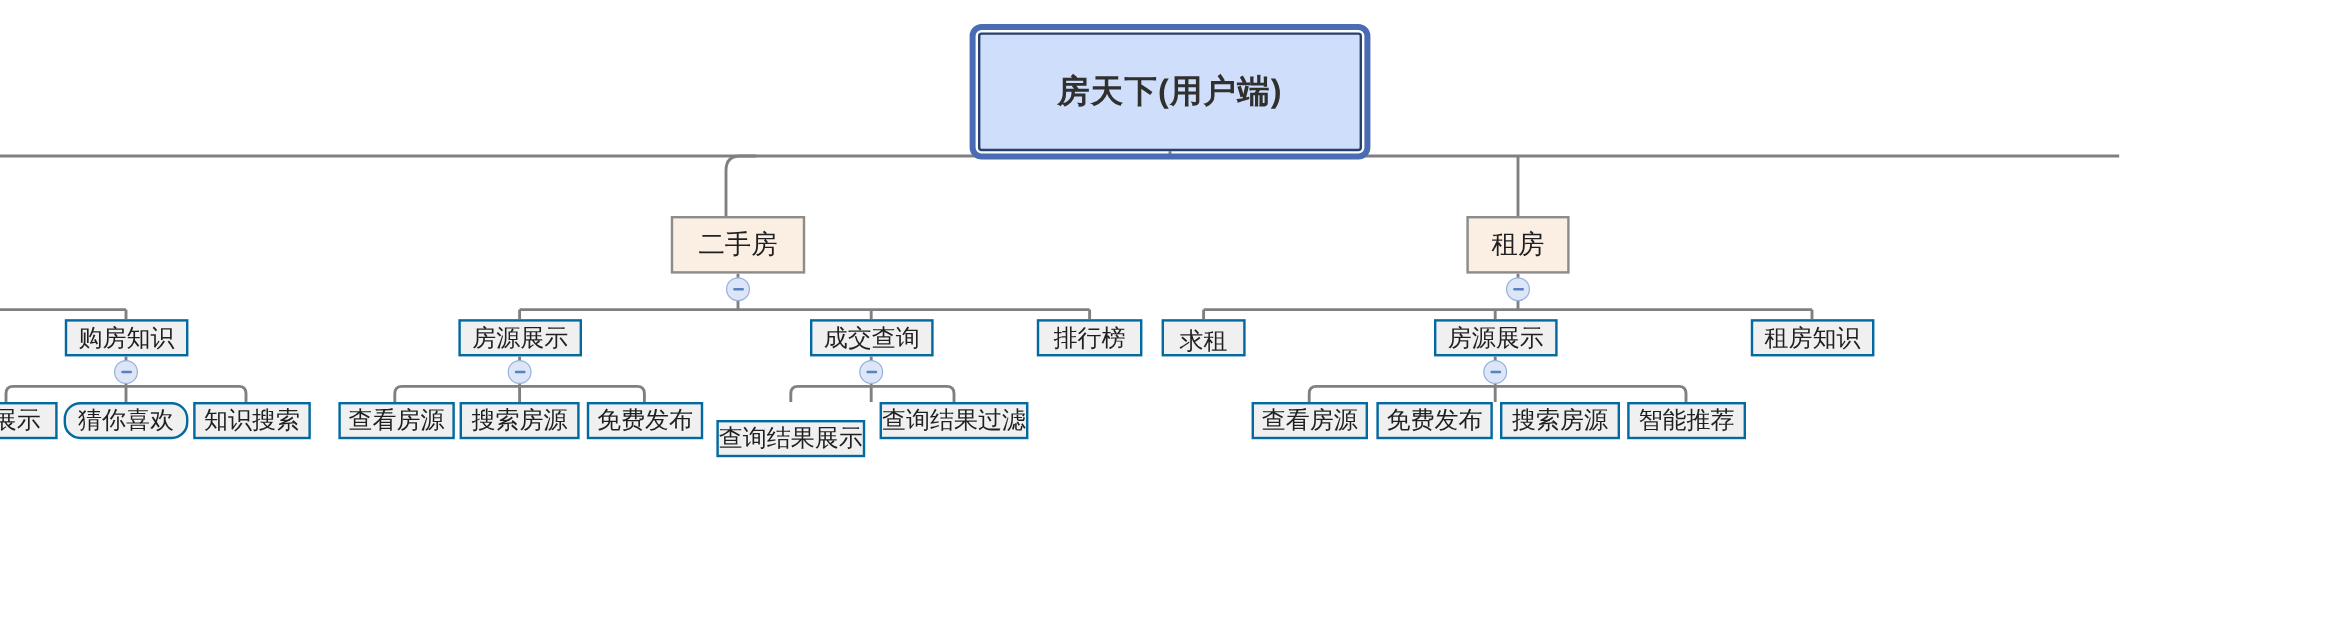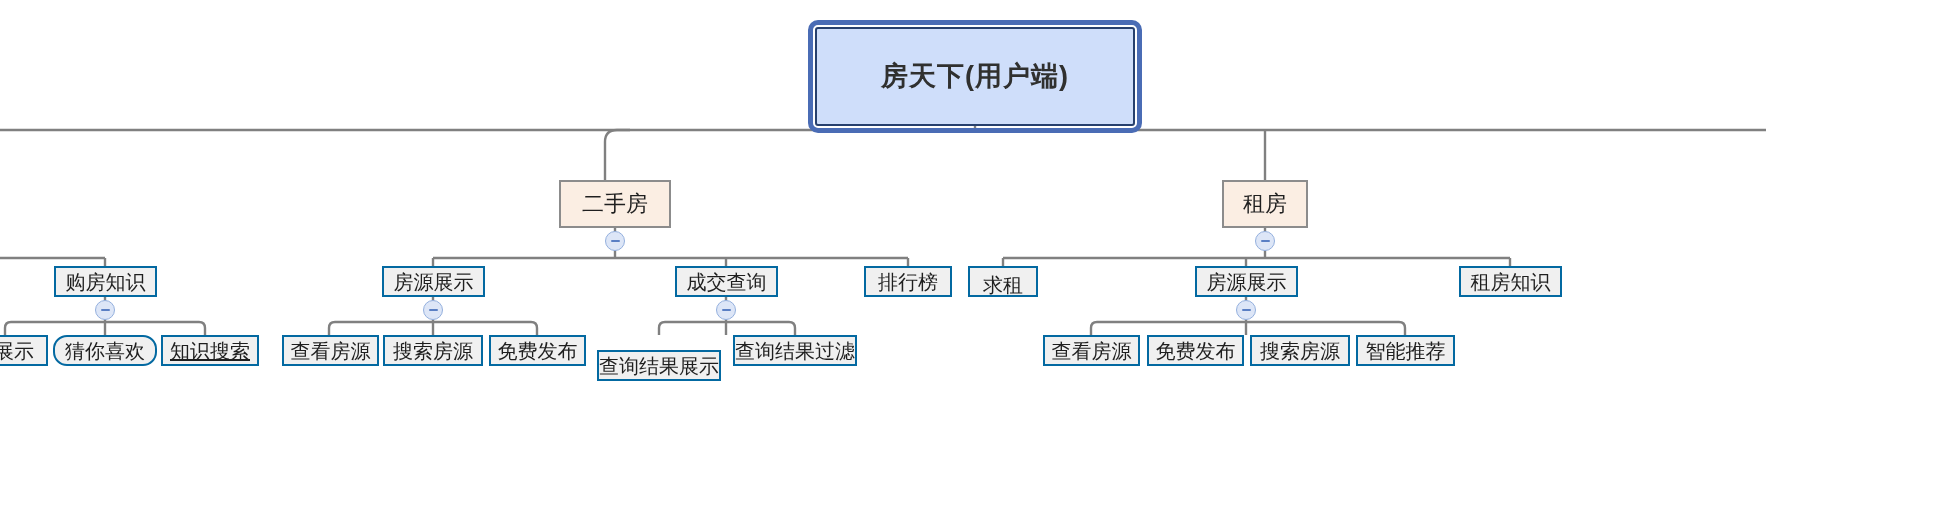--- a/index.html
+++ b/index.html
@@ -186,21 +186,21 @@
   </div>
 
   <div class="node lvl4" style="left:-48px; top:335px; width:96px; height:31px;">
     <span style="position:relative; left:14px;">展示</span>
   </div>
 
   <div class="node lvl4" style="left:53px; top:335px; width:104px; height:31px;border-radius:14px;">
     <span>猜你喜欢</span>
   </div>
 
-  <div class="node lvl4" style="left:161px; top:335px; width:98px; height:31px;text-decoration:underline;">
+  <div class="node lvl4" style="left:161px; top:335px; width:98px; height:31px;">
     <span>知识搜索</span>
   </div>
 
   <div class="node lvl4" style="left:282px; top:335px; width:97px; height:31px;">
     <span>查看房源</span>
   </div>
 
   <div class="node lvl4" style="left:383px; top:335px; width:100px; height:31px;">
     <span>搜索房源</span>
   </div>

